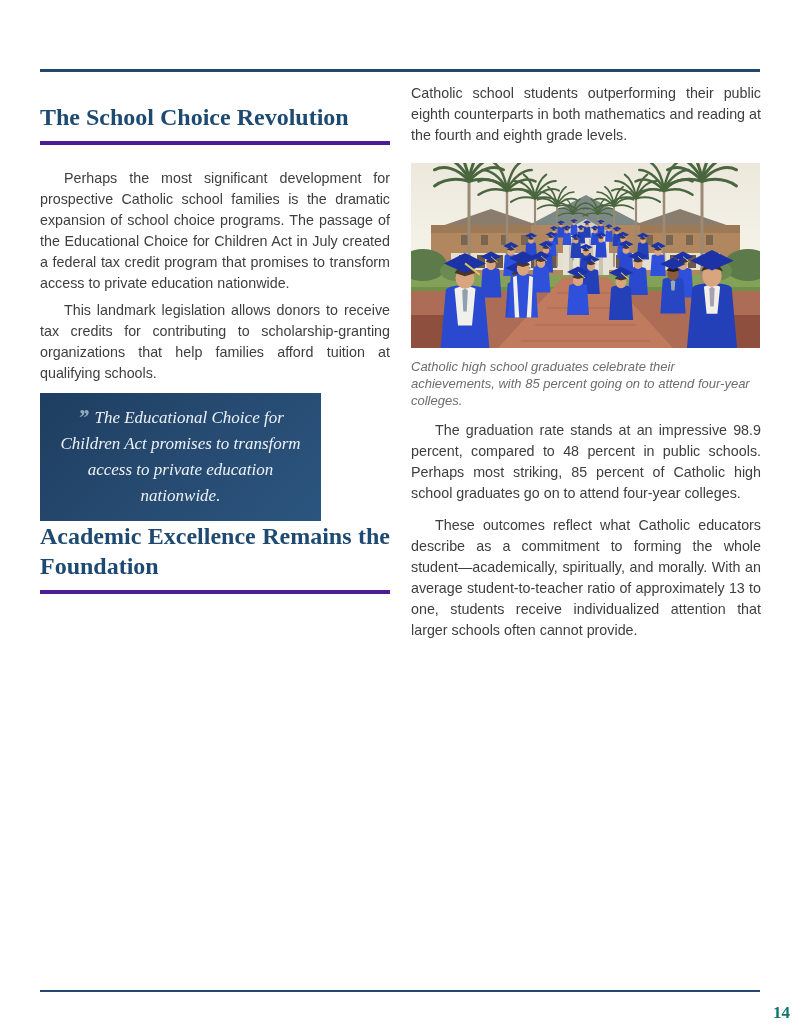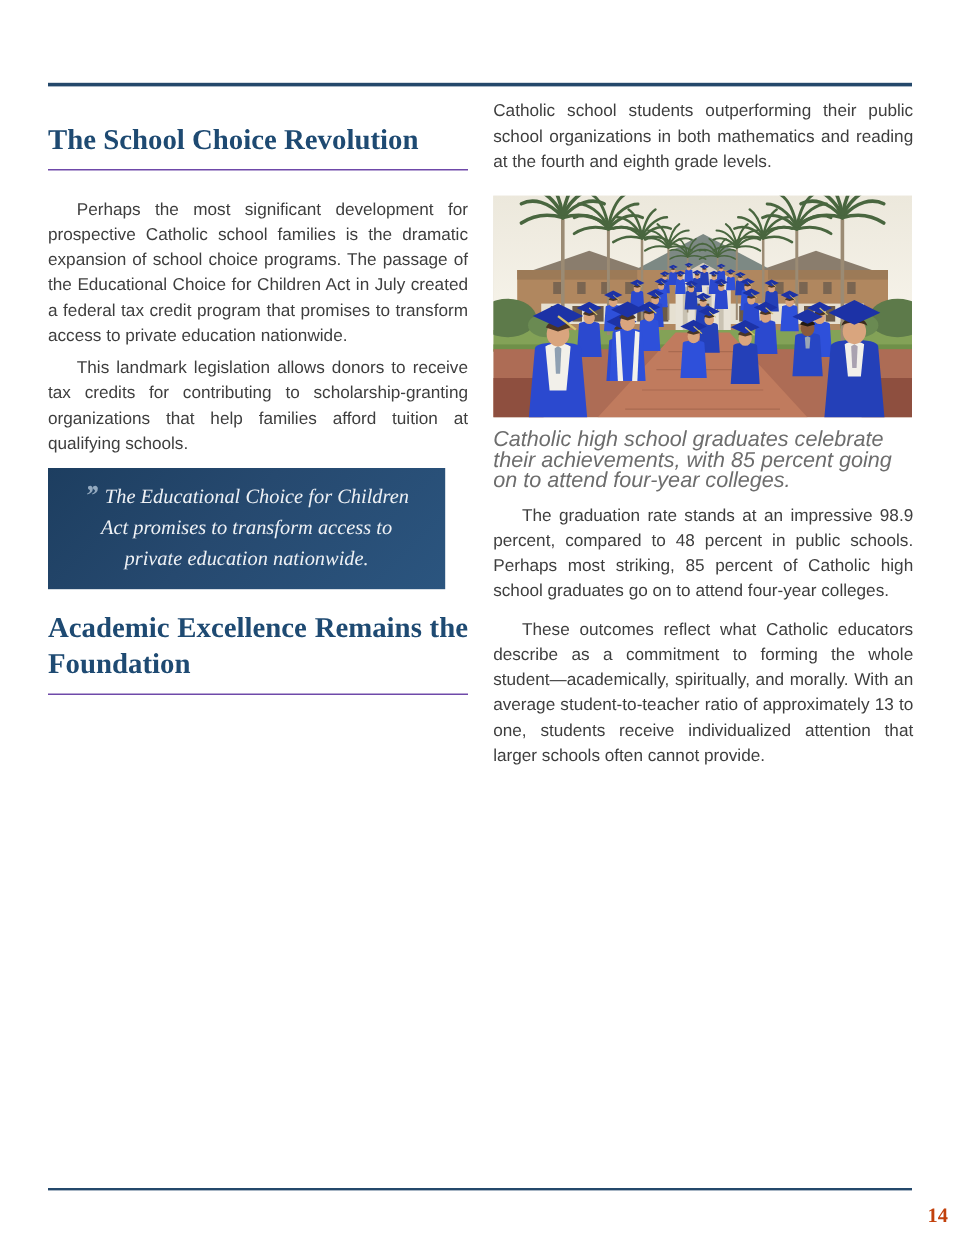--- a/index.html
+++ b/index.html
@@ -21,44 +21,44 @@
   .col-left  { position: absolute; left: 40px;  top: 72px; width: 350px; }
   .col-right { position: absolute; left: 411px; top: 72px; width: 350px; }
 
   h1.section-heading, h2.section-heading {
     font-family: "Liberation Serif", serif;
     font-weight: bold;
     color: #1e4a72;
     font-size: 24px;
     line-height: 1.28;
     padding-bottom: 8px;
-    border-bottom: 1px solid #4c1d95;
+    border-bottom: 4px solid #4c1d95;
     text-align: justify;
   }
   h1.section-heading { margin-top: 30px; }
-  h2.section-heading { margin-top: 18px; }
+  h2.section-heading { }
 
   p.body-text {
     font-size: 14.3px;
     line-height: 21px;
     color: #3e3e3e;
     text-align: justify;
     text-indent: 24px;
     hyphens: auto;
     -webkit-hyphens: auto;
   }
   p.no-indent { text-indent: 0; }
   .col-left  p.body-text { margin-top: 6px; }
   .col-left  p.first-para { margin-top: 23px; }
   .col-right p.first-para { margin-top: 14px; }
   .col-right p.body-text  { margin-top: 11px; }
 
   .pull-quote {
     margin-top: 9px;
-    width: 331px;
+    width: 281px;
     min-height: 97px;
     background: linear-gradient(135deg, #1d3e60 0%, #26496f 45%, #2b557f 100%);
     padding: 11px 20px 12px 20px;
     display: flex;
     align-items: center;
     justify-content: center;
   }
   .pull-quote-text {
     font-family: "Liberation Serif", serif;
     font-style: italic;
@@ -83,39 +83,39 @@
     width: 349px;
     height: 185px;
     overflow: hidden;
     background: #ece7db;
   }
   .photo-frame svg { display: block; }
 
   .photo-caption {
     margin-top: 10px;
     font-style: italic;
-    font-size: 18px;
+    font-size: 13px;
     line-height: 17px;
     color: #6d6d6d;
     text-align: left;
   }
 
   .footer-rule {
     position: absolute;
     left: 40px; right: 40px; top: 990px;
     height: 2px;
     background: #24486b;
   }
   .page-number {
     position: absolute;
     right: 10px; top: 1003px;
     font-family: "Liberation Serif", serif;
     font-weight: bold;
     font-size: 17px;
-    color: #c2410c;
+    color: #0f766e;
   }
 </style>
 </head>
 <body>
 
 <div class="page">
 
   <div class="top-rule"></div>
 
   <div class="col-left">
@@ -127,21 +127,21 @@
 
     <div class="pull-quote">
       <div class="pull-quote-text"><span class="qmark">’’</span><span>The Educational Choice for Children Act promises to transform access to private education nationwide.</span></div>
     </div>
 
     <h2 class="section-heading">Academic Excellence Remains the Foundation</h2>
 
   </div>
 
   <div class="col-right">
-    <p class="body-text first-para no-indent">Catholic school students outperforming their public school organizations in both mathematics and reading at the fourth and eighth grade levels.</p>
+    <p class="body-text first-para no-indent">Catholic school students outperforming their public eighth counterparts in both mathematics and reading at the fourth and eighth grade levels.</p>
 
     <div class="photo-frame">
       <svg width="349" height="185" viewBox="0 0 349 185" xmlns="http://www.w3.org/2000/svg">
         <defs>
           <linearGradient id="sky" x1="0" y1="0" x2="0" y2="1">
             <stop offset="0" stop-color="#ece8dc"></stop>
             <stop offset="1" stop-color="#f8f5ec"></stop>
           </linearGradient>
           <g id="palm">
             <line x1="0" y1="0" x2="0" y2="95" stroke="#9b8b74" stroke-width="2.6"></line>

